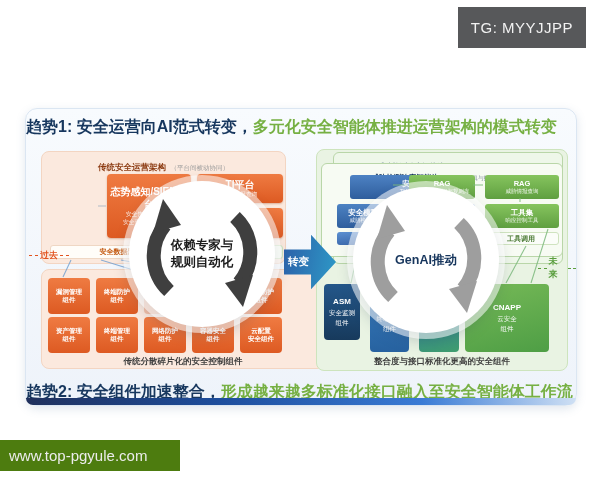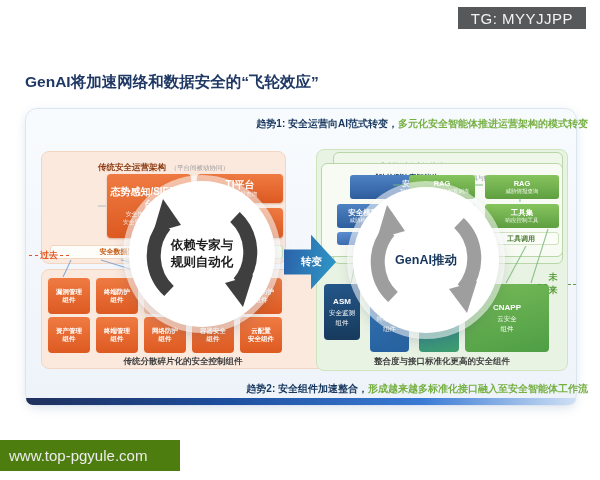--- a/index.html
+++ b/index.html
@@ -1,31 +1,31 @@
 <!DOCTYPE html>
 <html><head>
 <meta charset="utf-8">
 <style>
   html,body{margin:0;padding:0;background:#fff;}
   .screen{position:relative;width:600px;height:480px;background:#fff;overflow:hidden;
           font-family:"Liberation Sans","DejaVu Sans",sans-serif;}
   
-  .tg-badge{position:absolute;top:7px;right:14px;height:22px;padding:0 13px;background:#57585a;
+  .tg-badge{position:absolute;top:7px;right:14px;height:41px;padding:0 13px;background:#57585a;
             color:#f2f2f2;font-size:15px;display:flex;align-items:center;letter-spacing:.5px;}
   .site-badge{position:absolute;top:440px;left:0;width:180px;height:31px;background:#4d7c0f;
               color:#ececec;font-size:15px;display:flex;align-items:center;padding-left:9px;box-sizing:border-box;}
   
   .page-title{position:absolute;left:25px;top:72px;font-size:15.5px;font-weight:bold;color:#1f3864;}
   
   .card{position:absolute;left:25px;top:108px;width:550px;height:296px;border-radius:12px;
         background:linear-gradient(180deg,#f8fbfe 0%,#eef3fa 100%);
         border:1px solid #dbe6f2;box-shadow:0 3px 10px rgba(90,120,160,.18);}
   .bottom-strip{position:absolute;left:0;bottom:0;width:100%;height:7px;border-radius:0 0 11px 11px;
         background:linear-gradient(90deg,#20305c 0%,#1d4d9c 35%,#3a7bd5 72%,#cfe0f4 100%);z-index:6;}
-  .trend{position:absolute;left:12px;width:100%;text-align:right;font-size:10px;font-weight:bold;z-index:5;}
+  .trend{position:absolute;left:0;width:100%;text-align:left;font-size:16px;font-weight:bold;z-index:5;}
   .trend .lead{color:#17375e;} .trend .rest{color:#76b043;}
   .trend1{top:8px;} .trend2{top:273px;}
   
   .panel{position:absolute;border-radius:8px;box-sizing:border-box;z-index:1;}
   .panel-peach{background:#fbe9de;border:1px solid #f3d5c2;}
   .panel-green{background:#e9f3e3;border:1px solid #cde4bd;}
   .ops-title{position:absolute;top:4px;left:0;width:100%;text-align:center;}
   .ops-title .t{font-size:8.5px;font-weight:bold;color:#8c3b12;}
   .ops-title .s{font-size:6.5px;color:#9b9b9b;}
   
@@ -73,38 +73,37 @@
           box-shadow:0 0 0 6px rgba(255,255,255,.55),0 6px 16px rgba(40,60,90,.28);}
   .circle svg{position:absolute;left:0;top:0;}
   .circle .txt{position:absolute;left:0;top:0;width:100%;height:100%;display:flex;flex-direction:column;
           justify-content:center;align-items:center;font-weight:bold;font-size:12.5px;line-height:1.35;}
   .circle-left .txt{color:#1c1c1c;} .circle-right .txt{color:#17365d;}
   
   .transform-arrow{position:absolute;left:258px;top:122px;width:52px;height:62px;z-index:4;
         background:linear-gradient(100deg,#2b5fa8 0%,#2e9bc8 100%);
         clip-path:polygon(0% 30%,52% 30%,52% 6%,100% 50%,52% 94%,52% 70%,0% 70%);
         display:flex;align-items:center;}
-  .transform-arrow span{color:#fff;font-size:10.5px;font-weight:bold;padding-left:17px;}
+  .transform-arrow span{color:#fff;font-size:10.5px;font-weight:bold;padding-left:4px;}
   
   .edge{position:absolute;display:flex;align-items:center;gap:2px;font-size:9px;font-weight:bold;z-index:2;}
   .edge .dash{width:9px;border-top:1px dashed currentColor;}
   .edge-past{left:3px;top:140px;color:#e2531f;}
-  .edge-future{left:512px;top:162px;color:#5a9e3e;font-family:Liberation Mono, monospace;}
+  .edge-future{left:512px;top:146px;color:#5a9e3e;font-family:Liberation Mono, monospace;}
   .connectors{position:absolute;left:0;top:0;z-index:2;pointer-events:none;}
 </style>
 </head>
 <body>
 
 <div class="screen">
 
   <div class="tg-badge">
     <span>TG: MYYJJPP</span>
   </div>
 
-  <div class="page-title">GenAI将加速网络和数据安全的“飞轮效应”</div>
 
   <div class="card">
 
     <div class="trend trend1">
       <span class="lead">趋势1: 安全运营向AI范式转变，</span><span class="rest">多元化安全智能体推进运营架构的模式转变</span>
     </div>
 
     <div class="panel panel-peach" style="left:15px;top:42px;width:245px;height:113px;">
       <div class="ops-title">
         <span class="t">传统安全运营架构</span>

